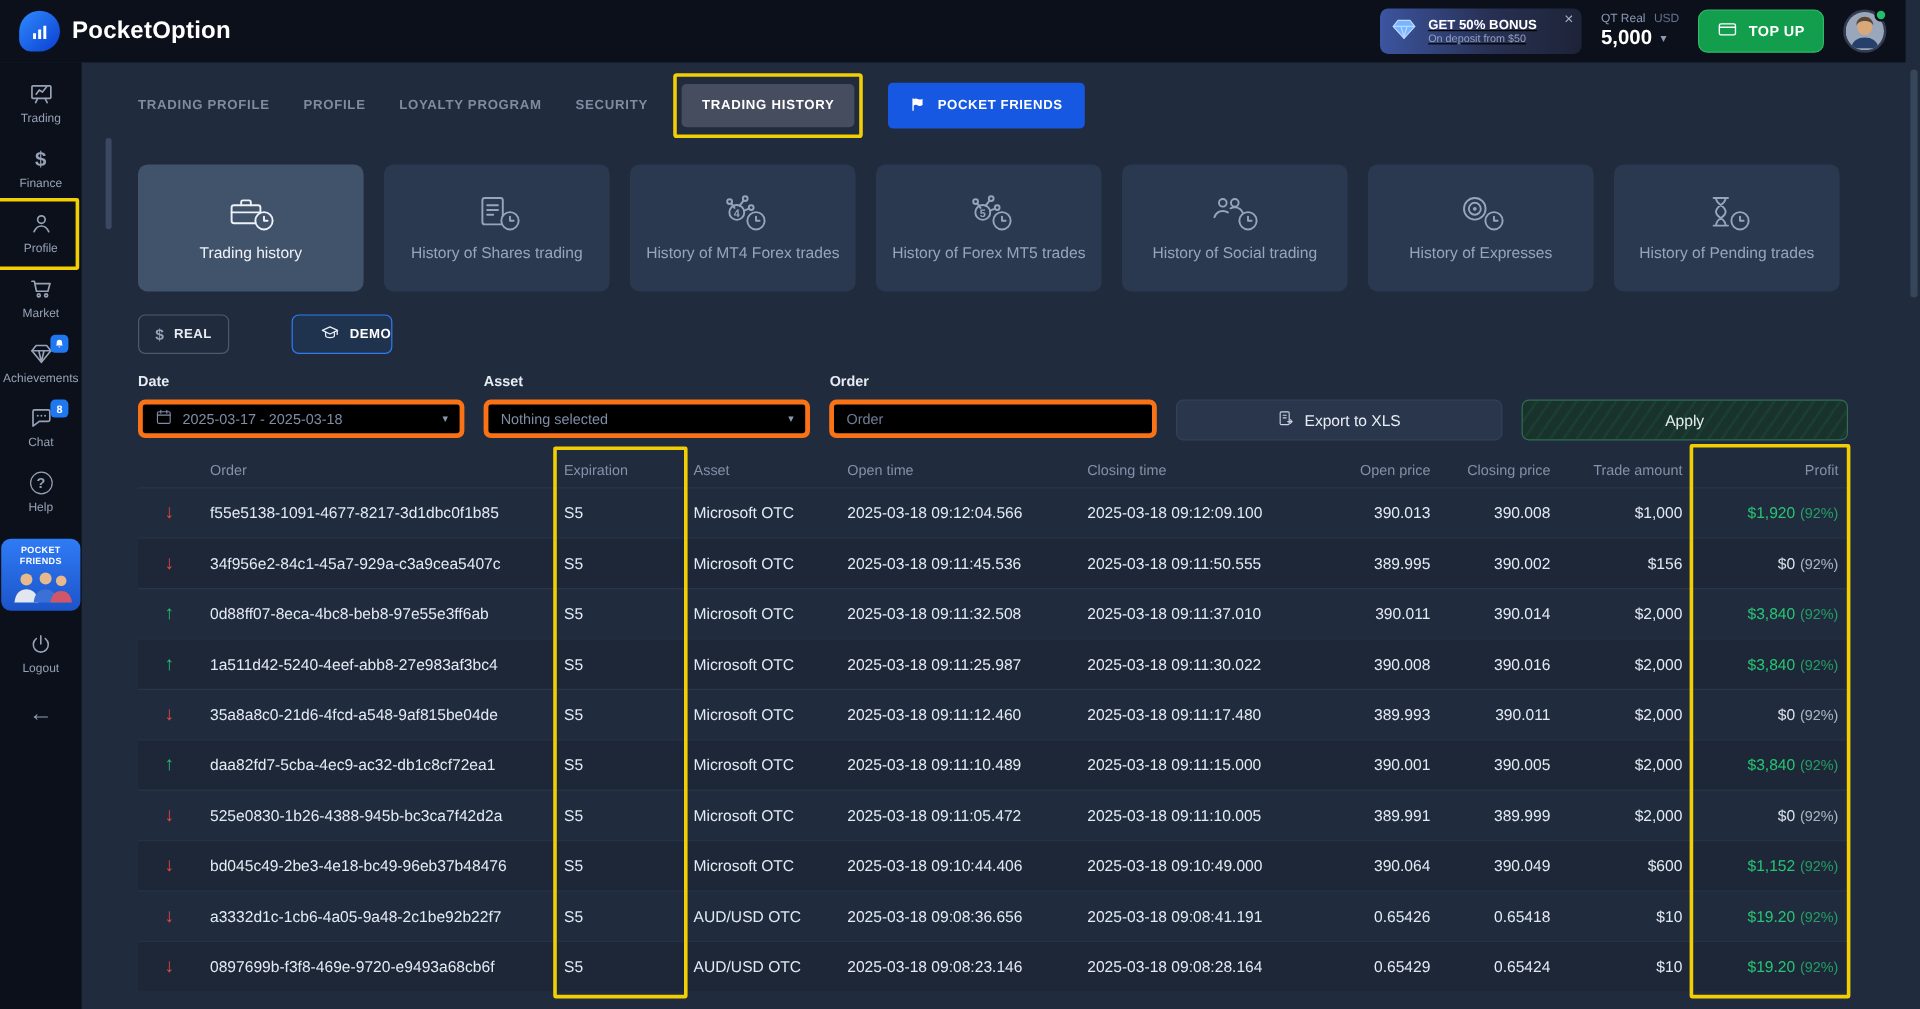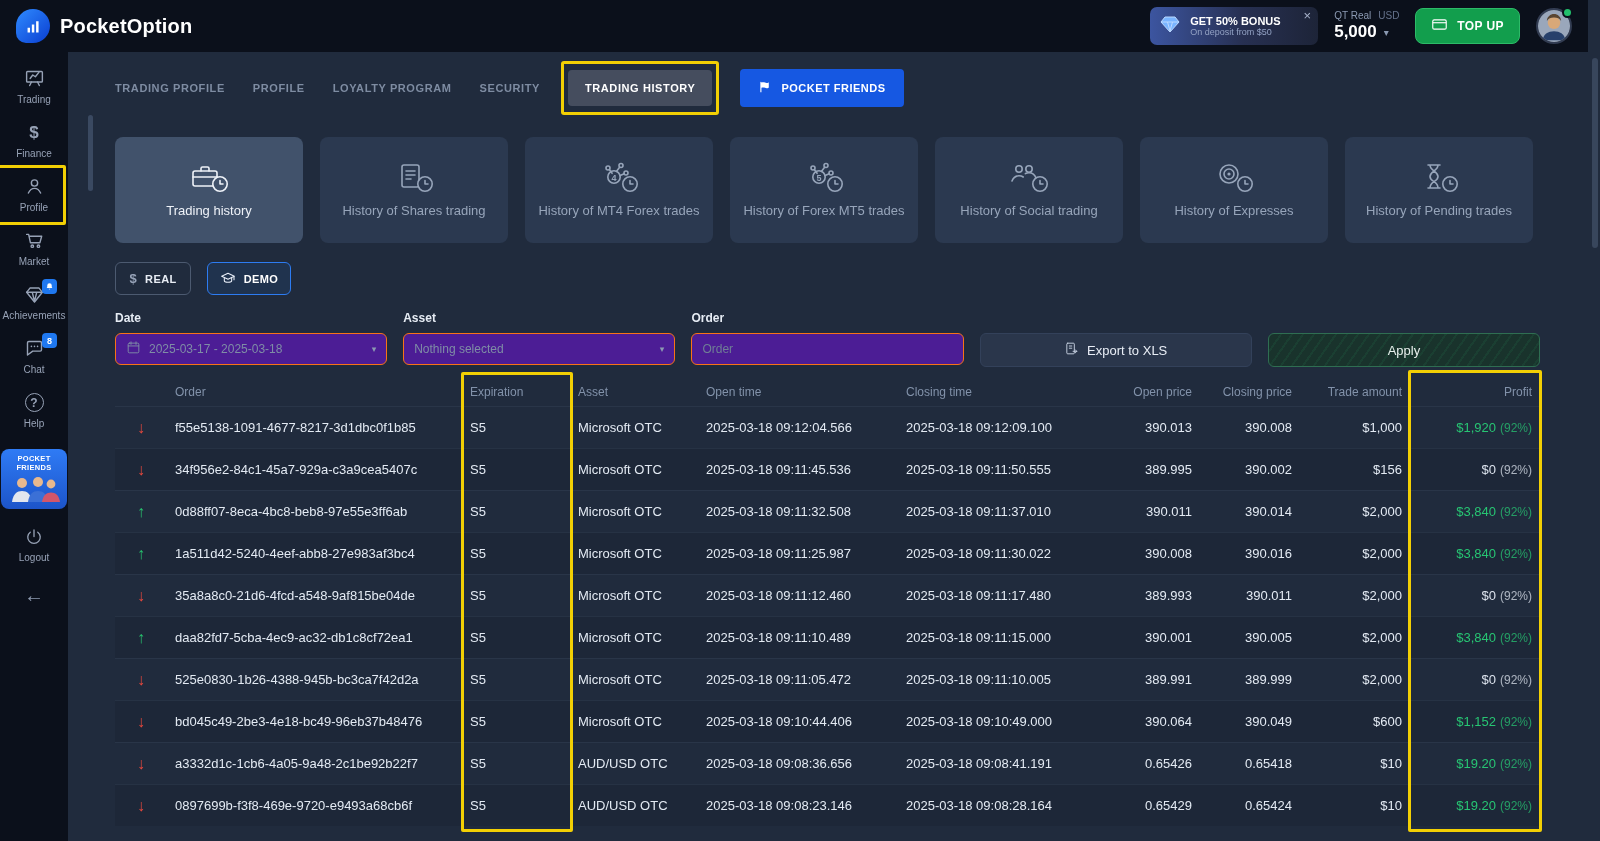--- a/index.html
+++ b/index.html
@@ -6,21 +6,21 @@
   html,body { background:#05080f; }
   body { font-family: "Liberation Sans", "DejaVu Sans", sans-serif; }
   .screen { position:relative; width:1600px; height:841px; background:#202b3d; overflow:hidden; }
 
   
   .topbar { position:absolute; top:0; left:0; right:12px; height:52px; background:#0b101b; display:flex; align-items:center; padding:0 16px; z-index:5; }
   .brand { display:flex; align-items:center; gap:10px; cursor:pointer; }
   .logo-mark { width:34px; height:34px; border-radius:50% 50% 50% 10px; background:linear-gradient(135deg,#2f8bff,#0a3ed1); display:flex; align-items:center; justify-content:center; }
   .brand-text { font-size:20px; font-weight:bold; color:#ffffff; letter-spacing:.2px; }
   .topbar-right { margin-left:auto; display:flex; align-items:center; gap:16px; }
-  .bonus { position:relative; width:168px; height:38px; border-radius:7px; background:linear-gradient(90deg,#3c55a0 0%, #273052 55%, #1d2438 100%); display:flex; align-items:center; gap:8px; padding:0 22px 0 8px; cursor:pointer; }
+  .bonus { position:relative; width:168px; height:38px; border-radius:7px; background:linear-gradient(90deg,#3c55a0 0%, #273052 55%, #1d2438 100%); display:flex; align-items:center; gap:8px; padding:0 22px 0 8px; cursor:pointer;text-decoration:underline; }
   .bonus-title { font-size:11px; font-weight:bold; color:#fff; white-space:nowrap; }
   .bonus-sub { font-size:9px; color:#93a2c4; white-space:nowrap; }
   .bonus-close { position:absolute; top:1px; right:7px; color:#a9b4cc; font-size:13px; cursor:pointer; }
   .balance { cursor:pointer; }
   .balance-top { font-size:10px; color:#8b99b2; display:flex; gap:7px; justify-content:flex-start; }
   .balance-top .cur { color:#66738c; }
   .balance-amt { font-size:17px; font-weight:bold; color:#fff; display:flex; align-items:center; gap:7px; margin-top:1px; }
   .balance-amt .caret { color:#8b99b2; font-size:10px; font-weight:normal; }
   .topup { height:36px; border-radius:8px; background:#129e4d; border:1px solid #2dbb68; color:#fff; font-weight:bold; font-size:12px; display:flex; align-items:center; gap:9px; padding:13px 15px; letter-spacing:.4px; cursor:pointer; font-family:inherit; }
   .avatar { width:36px; height:36px; border-radius:50%; position:relative; border:2px solid #323c52; cursor:pointer; }
@@ -60,26 +60,26 @@
   .card { width:188px; height:106px; border-radius:8px; background:#2b3950; display:flex; flex-direction:column; align-items:center; justify-content:center; gap:9px; color:#97a5ba; text-align:center; padding:0 12px; font-size:13px; cursor:pointer; }
   .card.active { background:#41526b; color:#eef2f8; }
   .card .cicon svg { stroke:currentColor; fill:none; stroke-width:1.6; stroke-linecap:round; stroke-linejoin:round; display:block; }
   .card .clockbg { fill:#2b3950; }
   .card.active .clockbg { fill:#41526b; }
   .clabel { line-height:1.3; }
 
   .toggle-row { margin-top:19px; display:flex; gap:16px; }
   .btn-real { width:76px; height:33px; border:1px solid #4c5a70; border-radius:6px; background:transparent; color:#e8edf4; font-weight:bold; font-size:11px; letter-spacing:.4px; display:flex; align-items:center; justify-content:center; gap:8px; cursor:pointer; font-family:inherit; }
   .btn-real .rdollar { color:#97a3b8; font-size:13px; font-weight:bold; }
-  .btn-demo { min-width:84px; height:33px; border:1px solid #2d7cf2; border-radius:6px; background:#20334e; color:#fff; font-weight:bold; font-size:11px; letter-spacing:.4px; display:flex; align-items:center; justify-content:center; gap:8px; cursor:pointer; font-family:inherit; }
+  .btn-demo { min-width:84px; height:33px; border:1px solid #2d7cf2; border-radius:6px; background:#20334e; color:#fff; font-weight:bold; font-size:11px; letter-spacing:.4px; display:flex; align-items:center; justify-content:flex-end; gap:8px; cursor:pointer; font-family:inherit;margin-left:36px; }
   .btn-demo svg { stroke:#e8eef8; fill:none; stroke-width:1.6; stroke-linecap:round; stroke-linejoin:round; }
 
   .filters { margin-top:16px; display:grid; grid-template-columns:repeat(5, 1fr); gap:16px; width:1425px; }
   .flabel { font-size:12px; font-weight:bold; color:#e6ecf4; margin-bottom:7px; height:15px; }
-  .control { height:32px; background:#4c1d95; border:1px solid #f97316; border-radius:6px; display:flex; align-items:center; padding:0 10px; font-size:12px; color:#8e9cb4; gap:8px; cursor:pointer; }
+  .control { height:32px; background:#000000; border:4px solid #f97316; border-radius:6px; display:flex; align-items:center; padding:0 10px; font-size:12px; color:#8e9cb4; gap:8px; cursor:pointer; }
   .control .ctext { color:#7f8da6; white-space:nowrap; overflow:hidden; }
   .control .caret { margin-left:auto; font-size:9px; color:#8b99b2; }
   .control svg { stroke:#7f8da6; fill:none; stroke-width:1.5; stroke-linecap:round; stroke-linejoin:round; }
   .control.input-wrap { cursor:text; }
   .control input { background:transparent; border:none; outline:none; color:#dfe6f0; font-size:12px; width:100%; font-family:inherit; }
   .control input::placeholder { color:#707e96; }
   .btn-apply { width:100%; height:34px; border-radius:6px; background-color:#19332c;
     background-image:repeating-linear-gradient(125deg, rgba(46,204,113,.08) 0 2px, transparent 2px 9px);
     border:1px solid #2f6e52; color:#e7efec; font-size:13px; display:flex; align-items:center; justify-content:center; cursor:pointer; font-family:inherit; }
   .btn-export { width:100%; height:34px; border-radius:6px; background:#2a364b; border:1px solid #33415a; color:#e9eef6; font-size:13px; display:flex; gap:8px; align-items:center; justify-content:center; cursor:pointer; font-family:inherit; }

